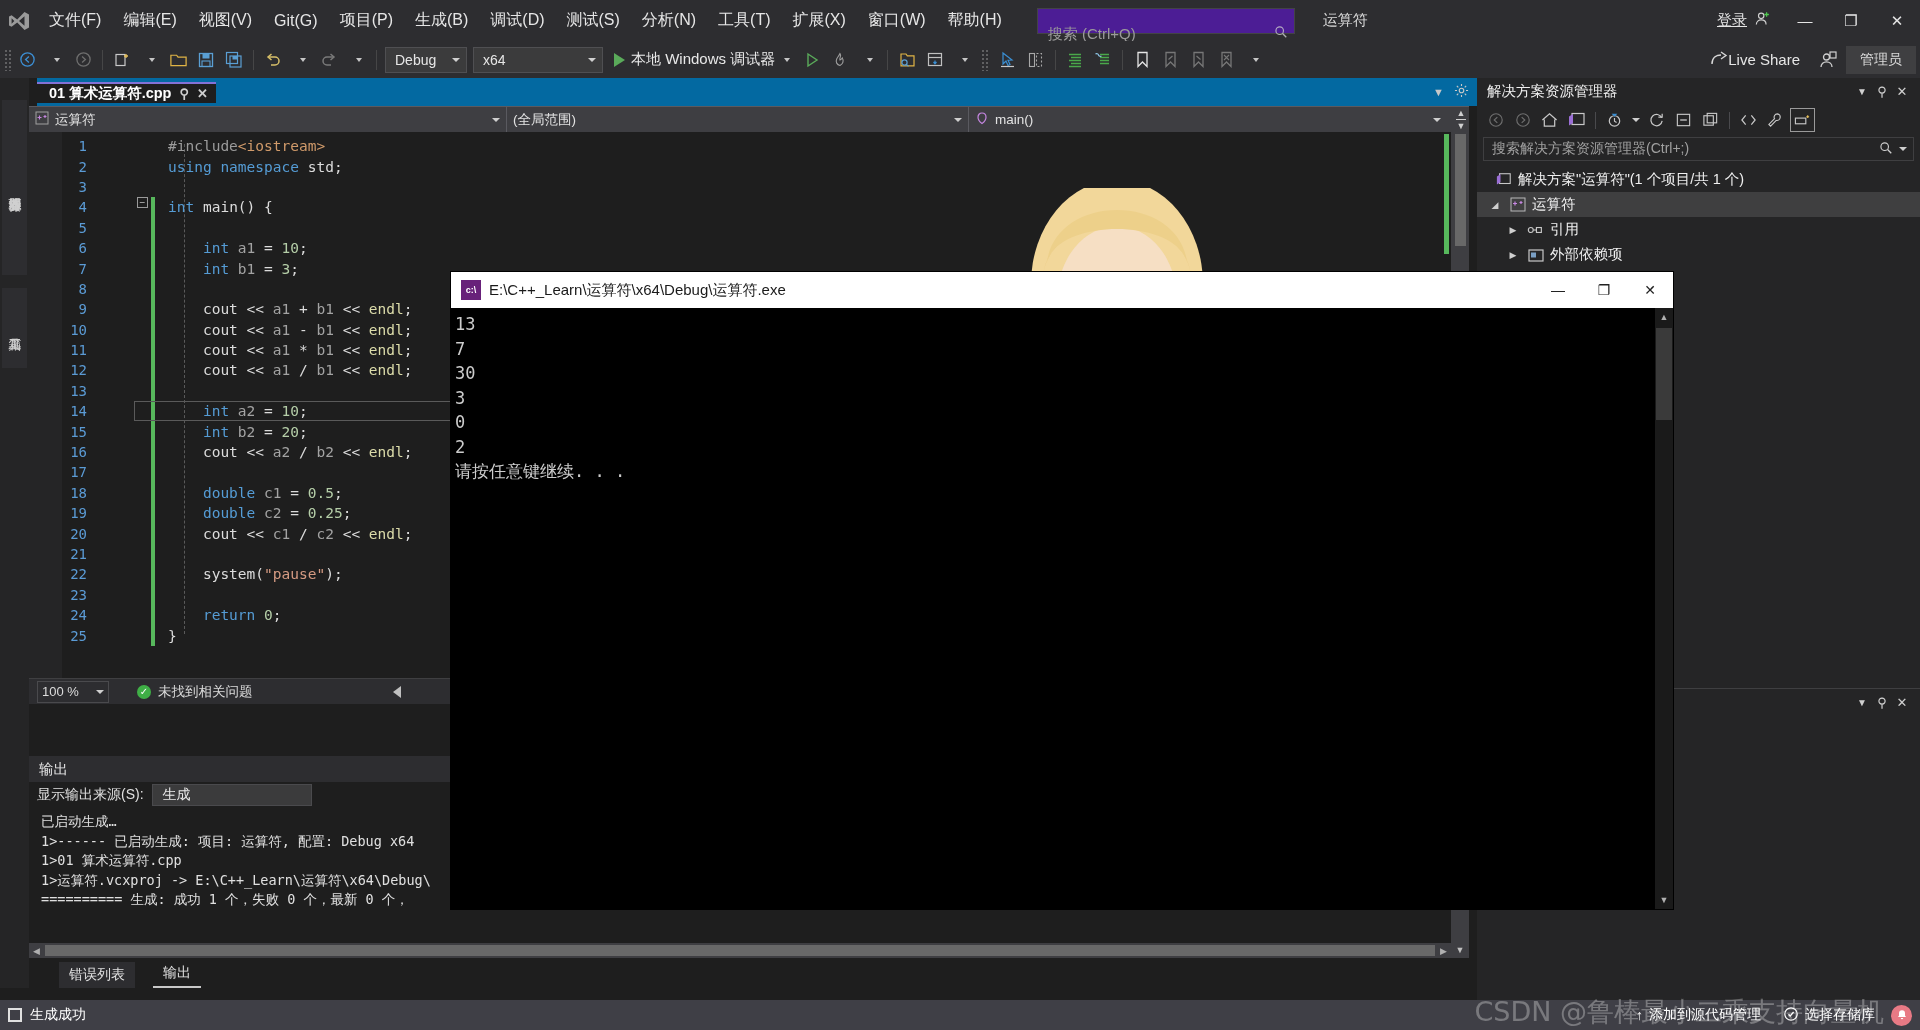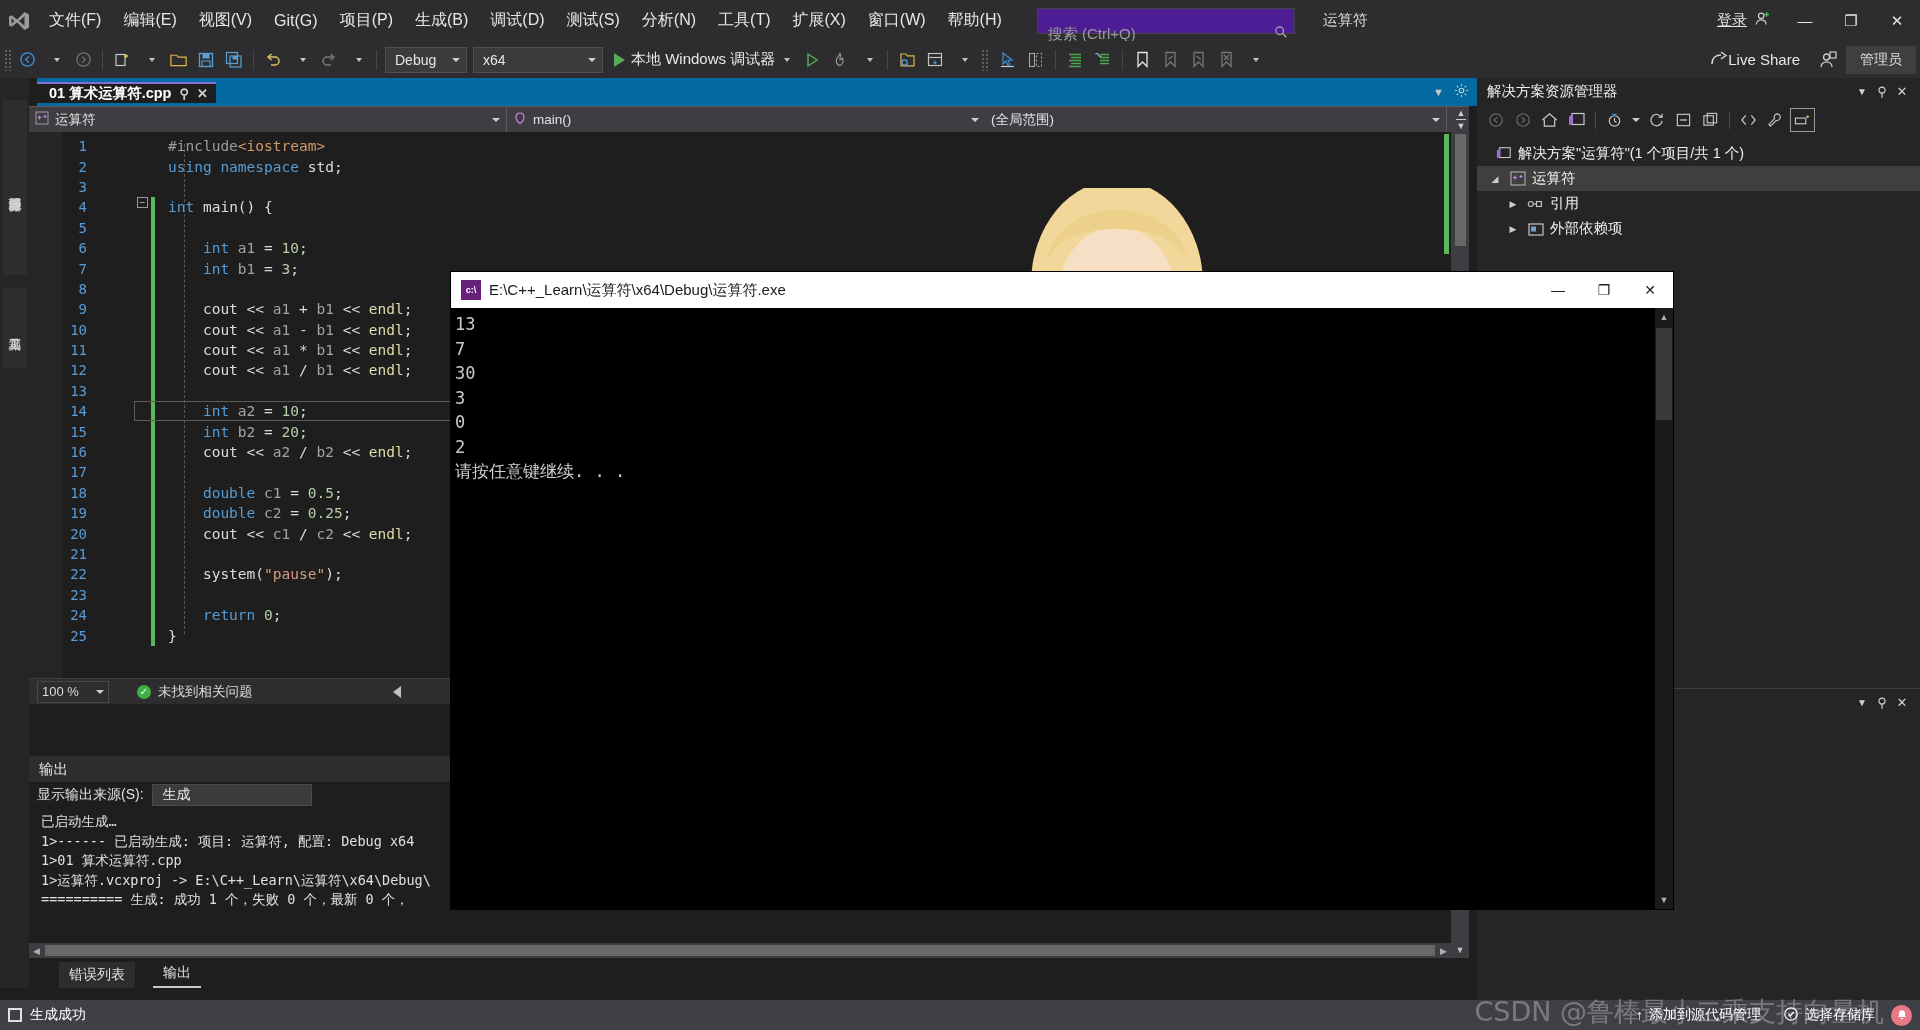--- a/index.html
+++ b/index.html
@@ -531,31 +531,31 @@
       <div class="navcombo" style="width:478px">
         <span>
           <svg width="14" height="14" viewBox="0 0 14 14">
               <rect x="1" y="1" width="12" height="12" fill="none" stroke="#a0a0a0" stroke-width="1"></rect>
               <path d="M4.5 4.5v4M2.5 6.5h4M10 4v3M8.5 5.5h3" stroke="#c586e0" stroke-width="1.1"></path>
             </svg>
         </span>
         <span class="nc-val">运算符</span>
         <span class="nc-arw"></span>
       </div>
+      <div class="navcombo" style="width:462px">
+        <span class="nc-val">(全局范围)</span>
+        <span class="nc-arw"></span>
+      </div>
       <div class="navcombo" style="width:478px; border-right:none">
         <span>
           <svg width="14" height="14" viewBox="0 0 14 14">
               <path d="M7 2 C9.5 2 11 4 11 6.2 C11 9 9 11 7 12.5 C5 11 3 9 3 6.2 C3 4 4.5 2 7 2z" fill="none" stroke="#c586e0" stroke-width="1.2"></path>
             </svg>
         </span>
         <span class="nc-val">main()</span>
-        <span class="nc-arw"></span>
-      </div>
-      <div class="navcombo" style="width:462px">
-        <span class="nc-val">(全局范围)</span>
         <span class="nc-arw"></span>
       </div>
       <div style="flex:1"></div>
       <div style="width:16px;display:flex;flex-direction:column;align-items:center;color:#cfcfcf;font-size:9px">▲<div style="width:10px;height:1px;background:#cfcfcf;margin:1px 0"></div>▼</div>
     </div>
 
     <div class="codearea">
       <div class="glyphmargin"></div>
       <div class="indentguide" style="left:155px; top:12px; height:490px;"></div>
       <div class="code-lines" id="code-lines">
@@ -740,20 +740,30 @@
           </svg>
       </div>
       <div class="se-tb boxed">
         <svg width="17" height="14" viewBox="0 0 18 14">
             <rect x="1.5" y="5" width="11" height="6" fill="none" stroke="#c8c8c8" stroke-width="1.2"></rect>
             <path d="M14.5 2v3M13 3.5h3" stroke="#e8c05a" stroke-width="1.2"></path>
           </svg>
       </div>
     </div>
 
+    <div class="se-search">
+      <span class="ph">搜索解决方案资源管理器(Ctrl+;)</span>
+      <span>
+        <svg width="14" height="14" viewBox="0 0 16 16">
+            <circle cx="6.5" cy="6.5" r="4.3" fill="none" stroke="#cfcfcf" stroke-width="1.3"></circle>
+            <line x1="9.8" y1="9.8" x2="14" y2="14" stroke="#cfcfcf" stroke-width="1.5"></line>
+          </svg>
+      </span>
+      <span style="margin-left:6px;width:0;height:0;border-left:4px solid transparent;border-right:4px solid transparent;border-top:4px solid #cfcfcf"></span>
+    </div>
 
     <div class="tree">
       <div class="trow" style="padding-left:18px">
         <span class="ticon">
           <svg width="16" height="15" viewBox="0 0 18 16">
               <rect x="4" y="1.5" width="12" height="11" fill="none" stroke="#c8c8c8" stroke-width="1.2"></rect>
               <path d="M1 4.5 L5 2 V11 L1 13.5Z" fill="#9b6fd6"></path>
             </svg>
         </span>
         <span>解决方案"运算符"(1 个项目/共 1 个)</span>

